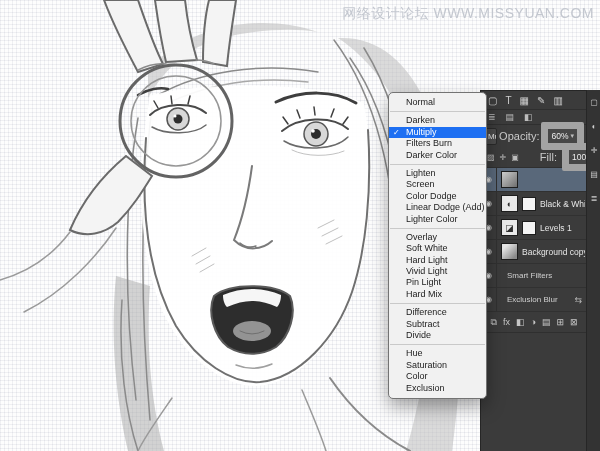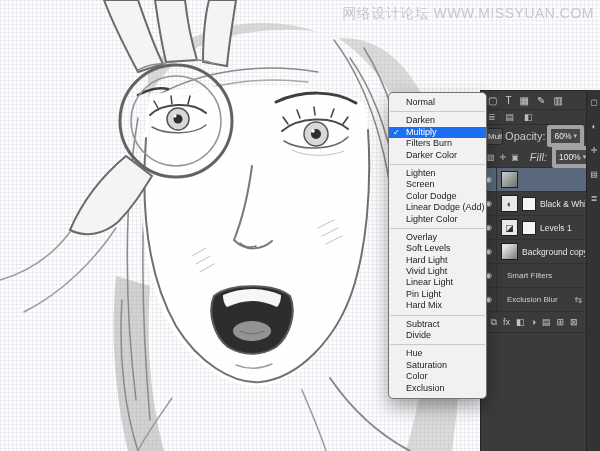--- a/index.html
+++ b/index.html
@@ -29,25 +29,25 @@
     border-left:1px solid #262626;border-top:1px solid #262626;color:#ddd;z-index:10;}
   .prow{display:flex;align-items:center;}
   .icons1{height:18px;border-bottom:1px solid #2f2f2f;gap:8px;padding:0 7px;color:#cfcfcf;font-size:10px;}
   .icons2{height:14px;border-bottom:1px solid #2f2f2f;gap:10px;padding:0 7px;color:#bdbdbd;font-size:9px;}
   .pi{cursor:default;}
   .blend{height:22px;gap:2px;padding:0 3px;}
   .blendbox{width:38px;height:15px;line-height:15px;background:#4b4b4b;border:1px solid #2a2a2a;
     border-radius:2px;font-size:8px;color:#e6e6e6;padding:0 3px;overflow:hidden;white-space:nowrap;}
   .lbl{font-size:11px;color:#c9c9c9;}
   .val{display:inline-flex;align-items:center;gap:2px;font-size:8.5px;color:#ededed;background:#474747;
-    border:4px solid #a3a3a3;border-radius:2px;height:14px;padding:0 3px;}
+    border:7px solid #a3a3a3;border-radius:2px;height:14px;padding:0 3px;}
   .ar{font-size:7px;color:#bdbdbd;}
   .lock{height:20px;gap:5px;padding:0 6px;border-bottom:1px solid #2f2f2f;}
   .lk{font-size:8px;color:#bdbdbd;}
-  .lock .lbl{margin-left:6px;font-style:italic;}
+  .lock .lbl{margin-left:16px;}
 
   .layer{height:23px;display:flex;align-items:center;border-bottom:1px solid #313131;padding-right:2px;}
   .selbar{background:#59687a;}
   .eyec{width:15px;align-self:stretch;border-right:1px solid #313131;display:flex;align-items:center;justify-content:center;flex:none;}
   .eye{font-size:8px;color:#d6d6d6;}
   .thumb{width:15px;height:15px;margin-left:4px;background:#e9e9e9;border:1px solid #1d1d1d;
     display:flex;align-items:center;justify-content:center;font-size:9px;color:#2e2e2e;flex:none;}
   .thumb.mask{width:12px;height:12px;background:#f4f4f4;}
   .thumb.photo{background:linear-gradient(135deg,#e6e6e6 20%,#8a8a8a 85%);}
   .thumb.dark{background:linear-gradient(135deg,#cfcfcf,#6d6d6d);}
@@ -249,27 +249,27 @@
     <div class="mi">Filters Burn</div>
     <div class="mi">Darker Color</div>
     <div class="sep"></div>
     <div class="mi">Lighten</div>
     <div class="mi">Screen</div>
     <div class="mi">Color Dodge</div>
     <div class="mi">Linear Dodge (Add)</div>
     <div class="mi">Lighter Color</div>
     <div class="sep"></div>
     <div class="mi">Overlay</div>
-    <div class="mi">Soft Levels</div>
+    <div class="mi">Soft White</div>
     <div class="mi">Hard Light</div>
     <div class="mi">Vivid Light</div>
-    <div class="mi">Linear Light</div>
     <div class="mi">Pin Light</div>
     <div class="mi">Hard Mix</div>
     <div class="sep"></div>
+    <div class="mi">Difference</div>
     <div class="mi">Subtract</div>
     <div class="mi">Divide</div>
     <div class="sep"></div>
     <div class="mi">Hue</div>
     <div class="mi">Saturation</div>
     <div class="mi">Color</div>
     <div class="mi">Exclusion</div>
   </div>
 
 </div>

